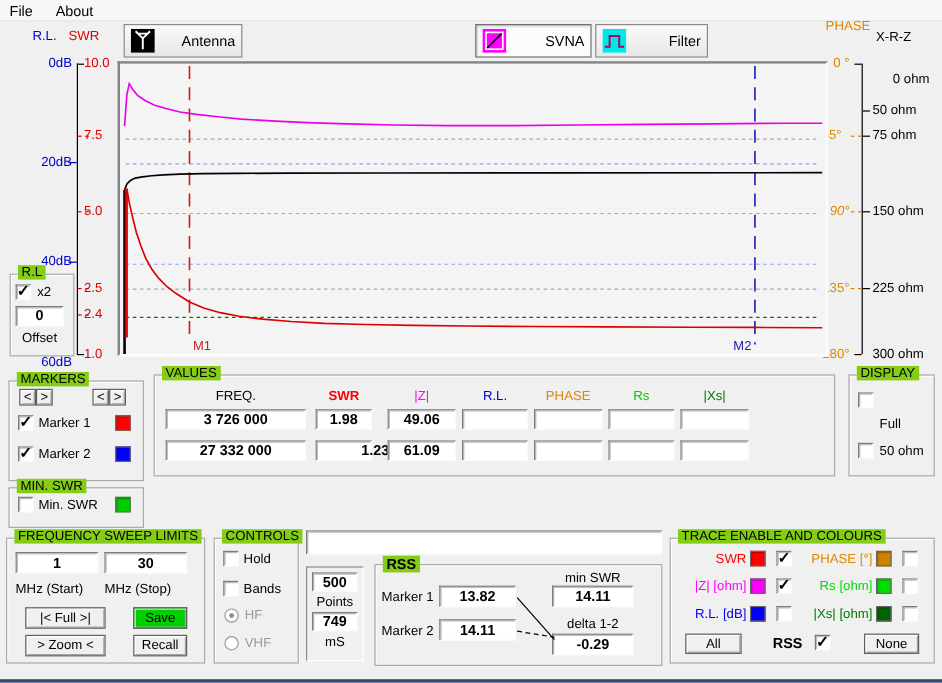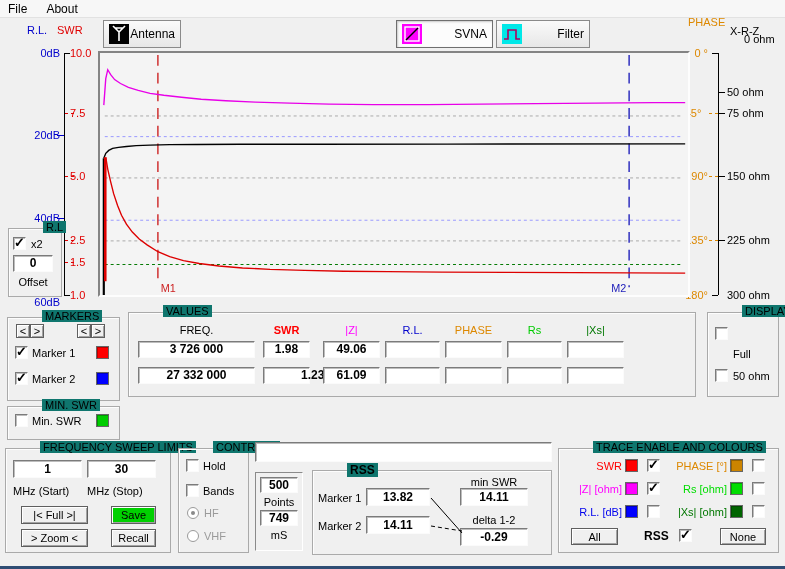--- a/index.html
+++ b/index.html
@@ -12,21 +12,21 @@
   .tbtn{position:absolute;top:20px;height:28px;box-sizing:border-box;display:flex;align-items:center;justify-content:space-between;
         padding:0 5px;background:linear-gradient(#fafafa,#e7e7e7);border:1px solid #8a8a8a;}
   .tbtn.pressed{background:#fcfcfc;border:1px solid #6f6f6f;box-shadow:inset 1px 1px 2px #c9c9c9;}
   .tbtn .lbl{font-size:12px;}
   .ticon{width:20px;height:20px;flex:0 0 auto;}
   .sunk{background:#fff;border:1px solid;border-color:#7b7b7b #fbfbfb #fbfbfb #7b7b7b;
         box-shadow:inset 1px 1px 0 #bdbdbd;box-sizing:border-box;}
   .btn{background:#f0f0f0;border:1px solid #5f5f5f;box-shadow:inset 1px 1px 0 #ffffff,inset -1px -1px 0 #a3a3a3;
        box-sizing:border-box;display:flex;align-items:center;justify-content:center;font-size:11px;cursor:default;}
   .grp{position:absolute;border:1px solid #aaaaaa;box-shadow:inset 1px 1px 0 #fdfdfd;}
-  .gtitle{position:absolute;top:-8px;left:6px;background:#0f766e;padding:0 3px;font-size:11px;white-space:nowrap;margin-left:28px;}
+  .gtitle{position:absolute;top:-8px;left:6px;background:#84cc16;padding:0 3px;font-size:11px;white-space:nowrap;}
   .cb{position:absolute;width:13px;height:13px;background:#fff;border:1px solid;border-color:#7b7b7b #fbfbfb #fbfbfb #7b7b7b;
       box-shadow:inset 1px 1px 0 #bdbdbd;box-sizing:border-box;}
   .cb.on::after{content:"✓";position:absolute;left:0px;top:-3px;font-size:13px;font-weight:bold;color:#000;}
   .radio{position:absolute;width:12px;height:12px;border-radius:50%;background:#fff;border:1px solid #9a9a9a;box-sizing:border-box;}
   .radio.on::after{content:"";position:absolute;left:3px;top:3px;width:4px;height:4px;border-radius:50%;background:#8a8a8a;}
   .swatch{position:absolute;width:13px;height:13px;border:1px solid #666;box-shadow:inset 1px 1px 0 rgba(0,0,0,.25);box-sizing:border-box;}
   .val{font-weight:bold;font-size:12px;text-align:center;line-height:15px;}
   .hdr{position:absolute;text-align:center;font-size:11px;}
   .tick{position:absolute;height:1px;}
   .axlbl{position:absolute;font-size:11px;white-space:nowrap;}
@@ -38,21 +38,21 @@
 </head>
 <body>
 
 <div class="win">
 
   <div class="menubar">
     <span class="mitem">File</span>
     <span class="mitem">About</span>
   </div>
 
-  <div class="tbtn" style="left:103px;width:78px;">
+  <div class="tbtn" style="left:103px;width:99px;">
     <svg class="ticon" viewBox="0 0 20 20">
         <rect width="20" height="20" fill="#000"></rect>
         <path d="M10 17 V8 M10 8 L4 2 M10 8 L16 2 M6 4 L14 4" stroke="#fff" stroke-width="1.6" fill="none"></path>
       </svg>
     <span class="lbl">Antenna</span>
   </div>
   <div class="tbtn pressed" style="left:396px;width:97px;">
     <svg class="ticon" viewBox="0 0 20 20">
         <rect width="20" height="20" fill="#ff00ff"></rect>
         <rect x="3" y="3" width="14" height="14" fill="none" stroke="#fff" stroke-width="1.4"></rect>
@@ -76,45 +76,45 @@
   <div class="axlbl" style="left:24px;top:47px;width:36px;text-align:right;color:#0000cc;">0dB</div>
   <div class="axlbl" style="left:24px;top:129px;width:36px;text-align:right;color:#0000cc;">20dB</div>
   <div class="axlbl" style="left:24px;top:212px;width:36px;text-align:right;color:#0000cc;">40dB</div>
   <div class="axlbl" style="left:24px;top:296px;width:36px;text-align:right;color:#0000cc;">60dB</div>
   <div class="tick" style="left:57px;top:135px;width:7px;background:#0000cc;"></div>
   <div class="tick" style="left:57px;top:218px;width:7px;background:#0000cc;"></div>
   <div class="axlbl" style="left:70px;top:47px;color:#e00000;">10.0</div>
   <div class="axlbl" style="left:70px;top:107px;color:#e00000;">7.5</div>
   <div class="axlbl" style="left:70px;top:170px;color:#e00000;">5.0</div>
   <div class="axlbl" style="left:70px;top:234px;color:#e00000;">2.5</div>
-  <div class="axlbl" style="left:70px;top:256px;color:#e00000;">1.5</div>
+  <div class="axlbl" style="left:70px;top:256px;color:#e00000;">2.4</div>
   <div class="axlbl" style="left:70px;top:289px;color:#e00000;">1.0</div>
   <div class="tick" style="left:65px;top:113px;width:9px;border-top:1px dashed #e00000;"></div>
   <div class="tick" style="left:65px;top:176px;width:9px;border-top:1px dashed #e00000;"></div>
   <div class="tick" style="left:65px;top:240px;width:9px;border-top:1px dashed #e00000;"></div>
   <div class="tick" style="left:65px;top:262px;width:9px;border-top:1px dashed #e00000;"></div>
 
   <span class="axlbl" style="left:688px;top:16px;color:#dd8800;">PHASE</span>
   <span class="axlbl" style="left:730px;top:25px;">X-R-Z</span>
   <div class="a" style="left:718px;top:53px;width:1px;height:242px;background:#000;"></div>
   <div class="a" style="left:712px;top:53px;width:6px;height:1px;background:#000;"></div>
   <div class="a" style="left:712px;top:295px;width:6px;height:1px;background:#000;"></div>
   <div class="axlbl" style="left:678px;top:47px;width:30px;text-align:right;color:#dd8800;">0 °</div>
   <div class="axlbl" style="left:678px;top:107px;width:30px;text-align:center;color:#dd8800;">45°</div>
-  <div class="axlbl" style="left:678px;top:170px;width:30px;text-align:right;color:#dd8800;">90°</div>
+  <div class="axlbl" style="left:678px;top:170px;width:30px;text-align:right;color:#dd8800;font-style:italic;">90°</div>
   <div class="axlbl" style="left:678px;top:234px;width:30px;text-align:right;color:#dd8800;">135°</div>
   <div class="axlbl" style="left:678px;top:289px;width:30px;text-align:right;color:#dd8800;">180°</div>
   <div class="tick" style="left:709px;top:113px;width:9px;border-top:1px dashed #dd8800;"></div>
   <div class="tick" style="left:709px;top:176px;width:9px;border-top:1px dashed #dd8800;"></div>
   <div class="tick" style="left:709px;top:240px;width:9px;border-top:1px dashed #dd8800;"></div>
   <div class="tick" style="left:719px;top:92px;width:6px;background:#000;"></div>
   <div class="tick" style="left:719px;top:113px;width:6px;background:#000;"></div>
   <div class="tick" style="left:719px;top:176px;width:6px;background:#000;"></div>
   <div class="tick" style="left:719px;top:240px;width:6px;background:#000;"></div>
-  <div class="axlbl" style="left:727px;top:33px;padding-left:17px;">0 ohm</div>
+  <div class="axlbl" style="left:727px;top:60px;padding-left:17px;">0 ohm</div>
   <div class="axlbl" style="left:727px;top:86px;">50 ohm</div>
   <div class="axlbl" style="left:727px;top:107px;">75 ohm</div>
   <div class="axlbl" style="left:727px;top:170px;">150 ohm</div>
   <div class="axlbl" style="left:727px;top:234px;text-align:center;">225 ohm</div>
   <div class="axlbl" style="left:727px;top:289px;">300 ohm</div>
 
   <div class="chart">
     <svg id="chart-svg" width="588" height="242" viewBox="0 0 592 246">
         <line x1="2" y1="64" x2="590" y2="64" stroke="#a8a8a8" stroke-width="1" stroke-dasharray="3 3"></line>
         <line x1="2" y1="85" x2="590" y2="85" stroke="#9898ff" stroke-width="1" stroke-dasharray="3 3"></line>

